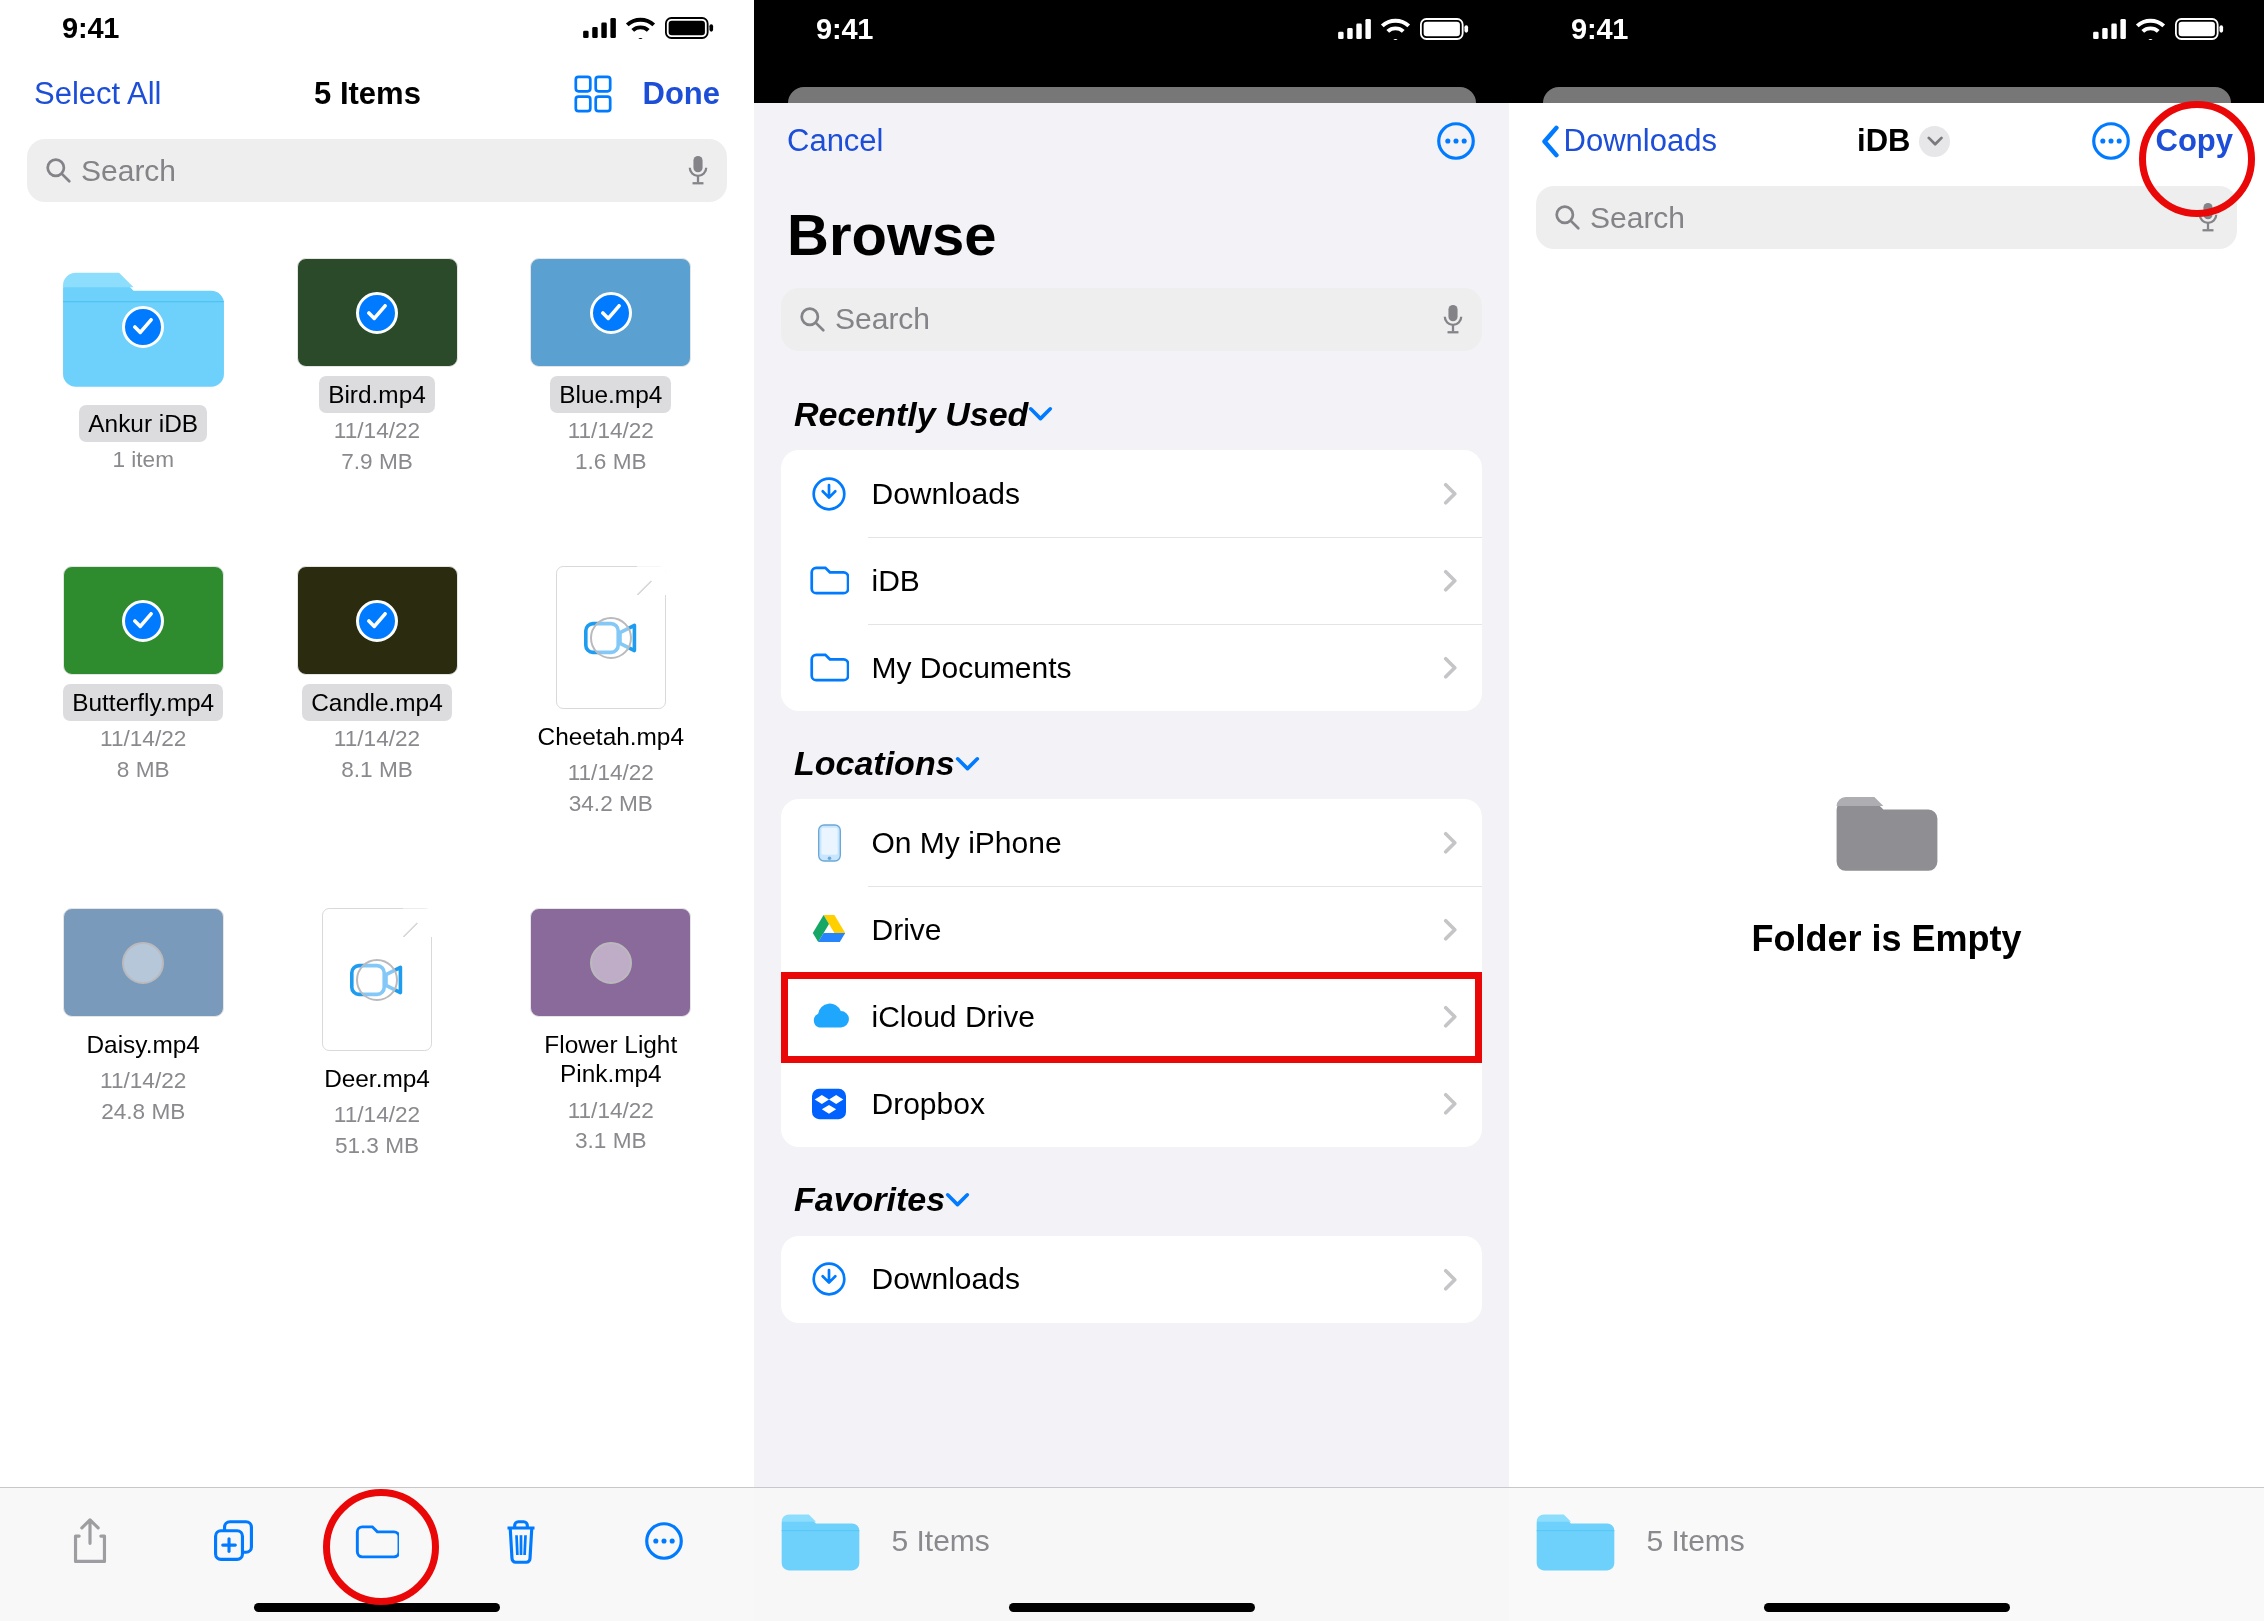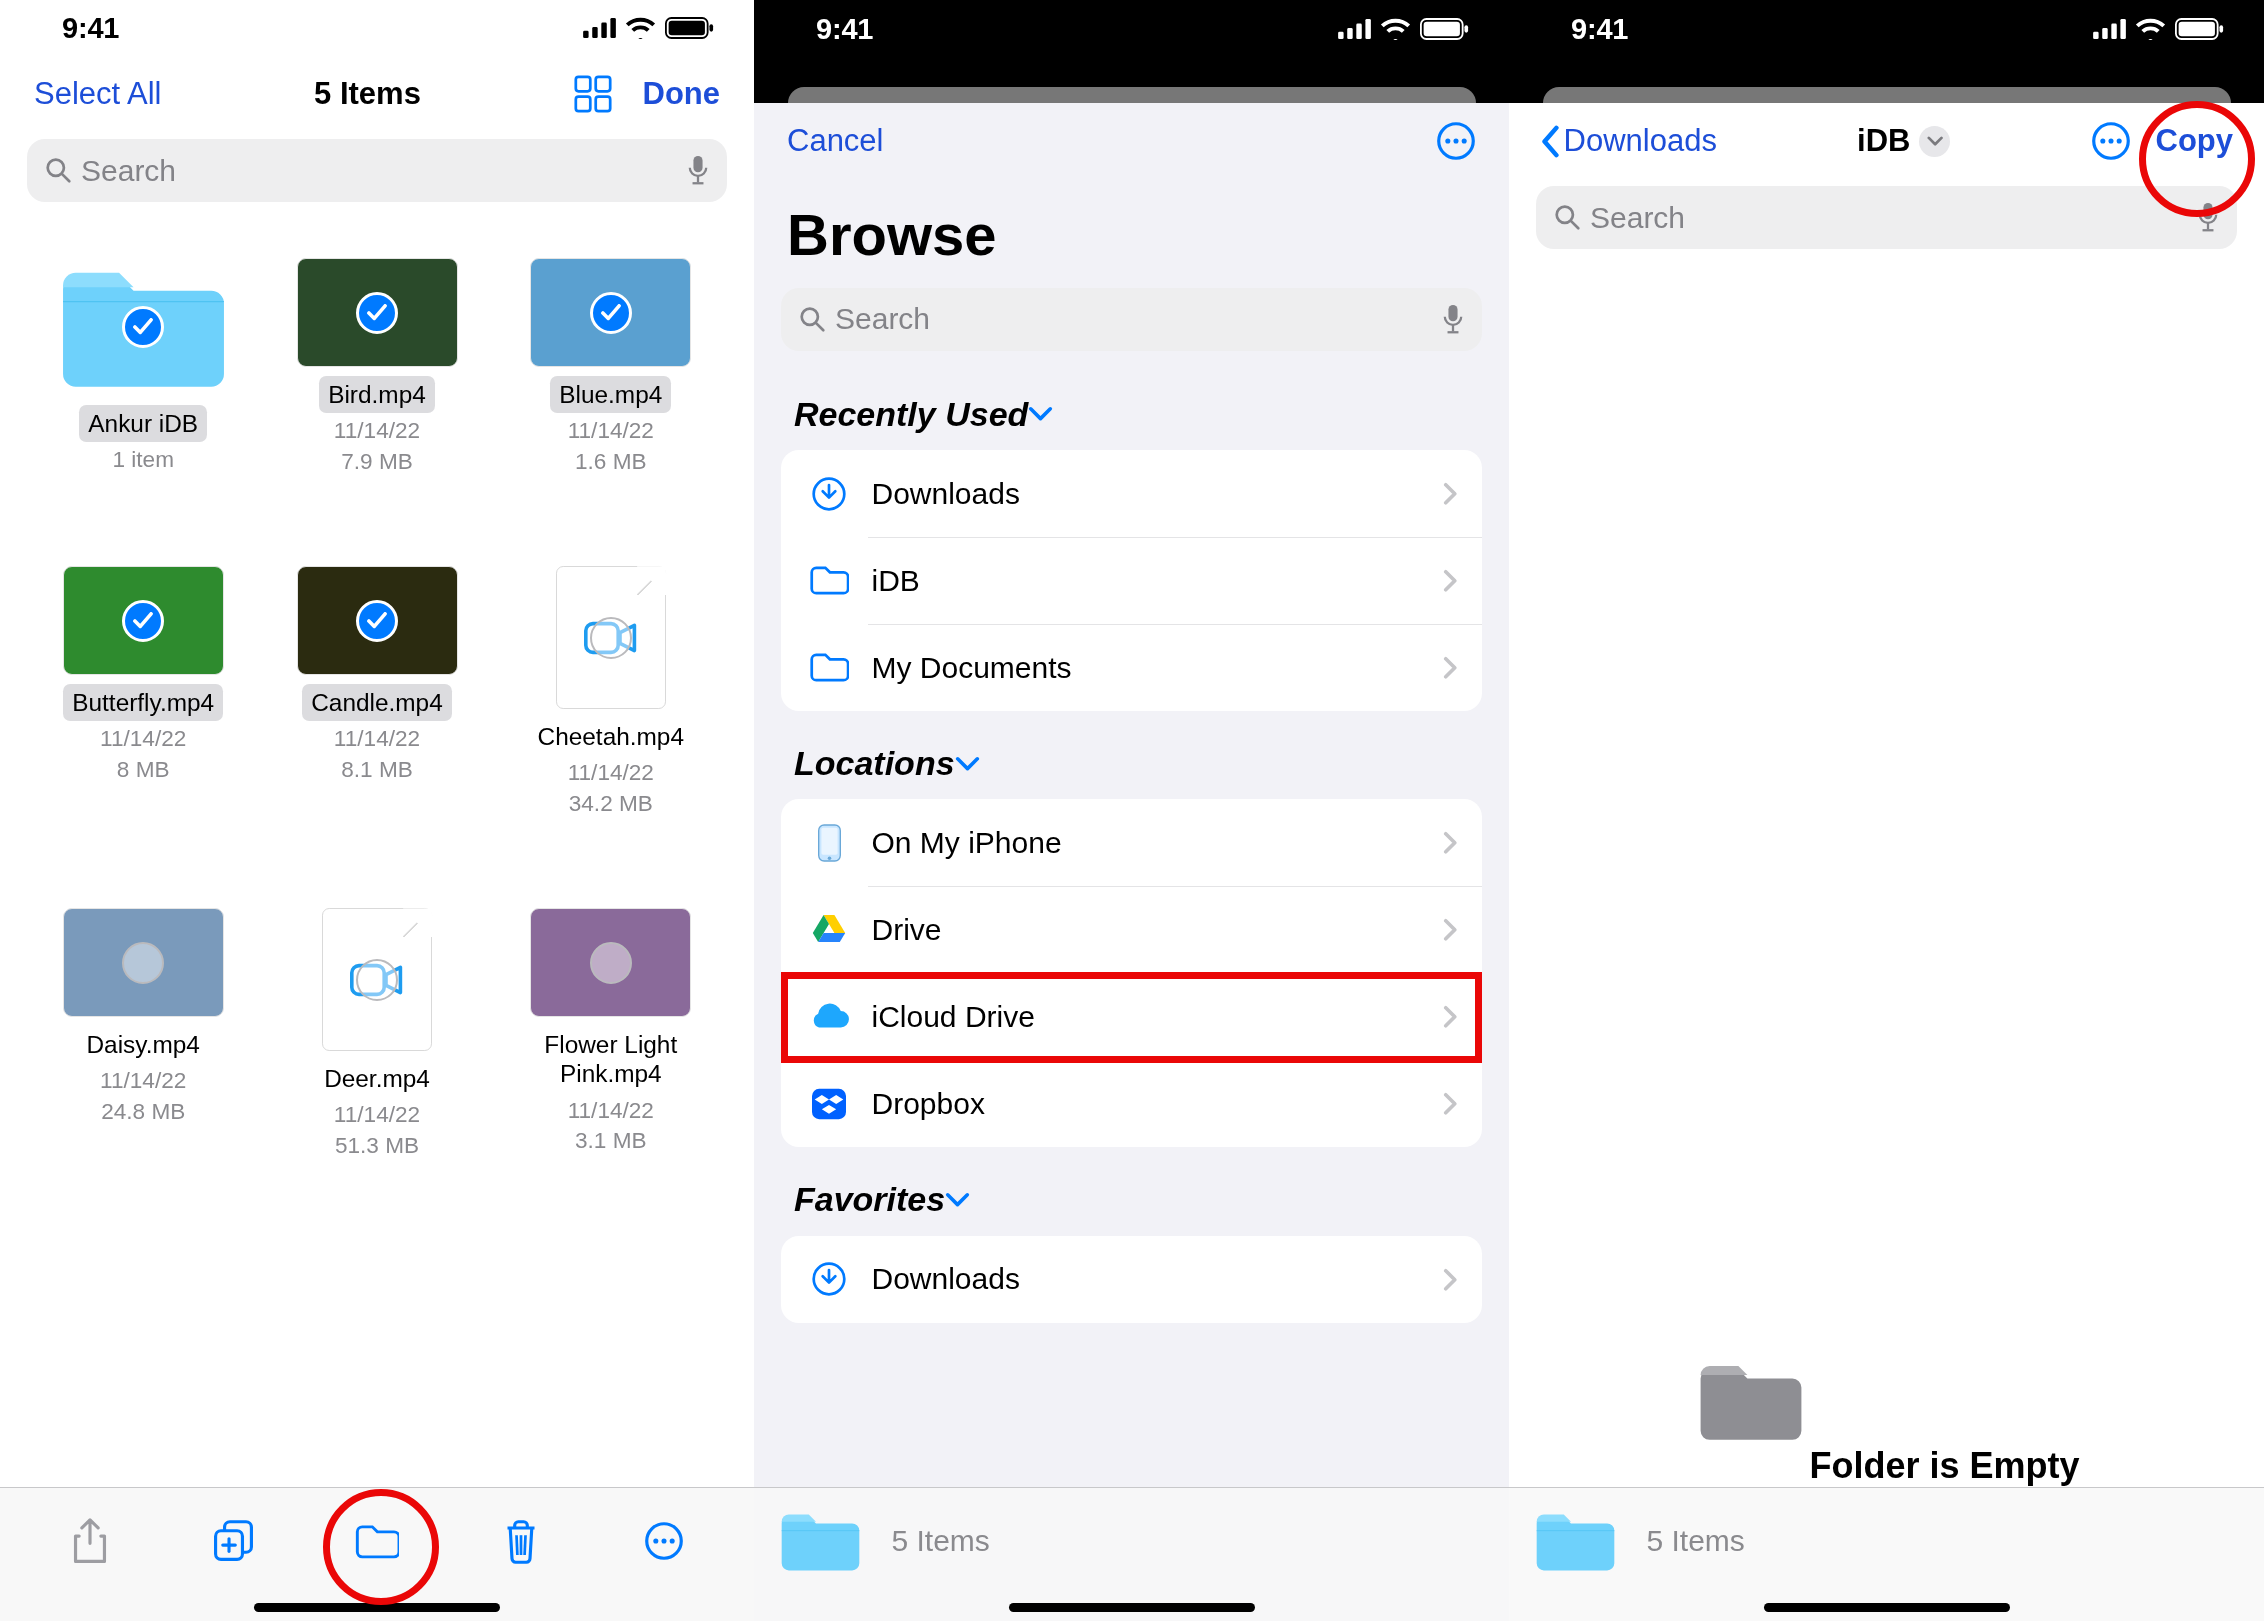--- a/index.html
+++ b/index.html
@@ -72,21 +72,21 @@
   
   .red-circle { position: absolute; border: 7.2px solid #ea0707; border-radius: 50%; pointer-events: none; }
   .red-rect { position: absolute; border: 7.2px solid #ea0707; pointer-events: none; }
 
   
   .selection-strip { height: 107px; background: #f8f8f8cc; border-top: 0.5px solid #c8c8ca; display: flex; align-items: center; gap: 29px; padding-left: 23.5px; }
   .mini-folder { width: 85px; height: 65px; }
   .strip-label { font-size: 30px; color: #8a8a8e; }
 
   
-  .p3content { flex: 1; display: flex; align-items: flex-end; justify-content: center; }
+  .p3content { flex: 1; display: flex; flex-direction: column; align-items: center; justify-content: center; }
   .empty-folder-icon { margin-bottom: 40px; }
   .empty-text { font-size: 36px; font-weight: 700; }
 
   .title-chevron { display: inline-flex; align-items: center; gap: 9px; }
   .title-chip { width: 31px; height: 31px; border-radius: 50%; background: #e7e7ea; display: inline-flex; align-items: center; justify-content: center; }
 
   .gridicon-btn { display: inline-flex; }
 
   svg { display: block; }
 </style>

